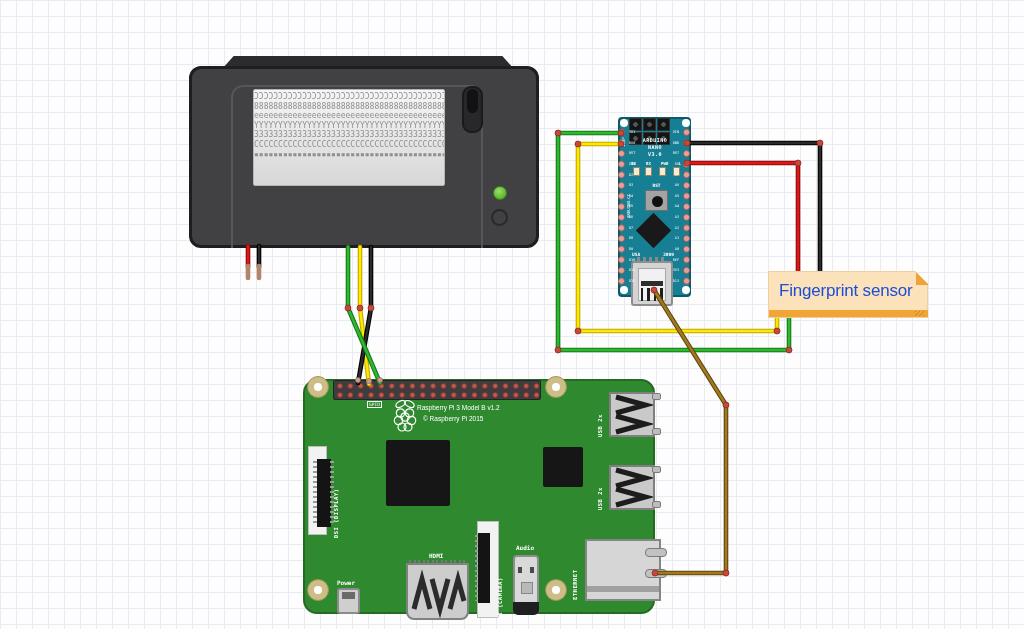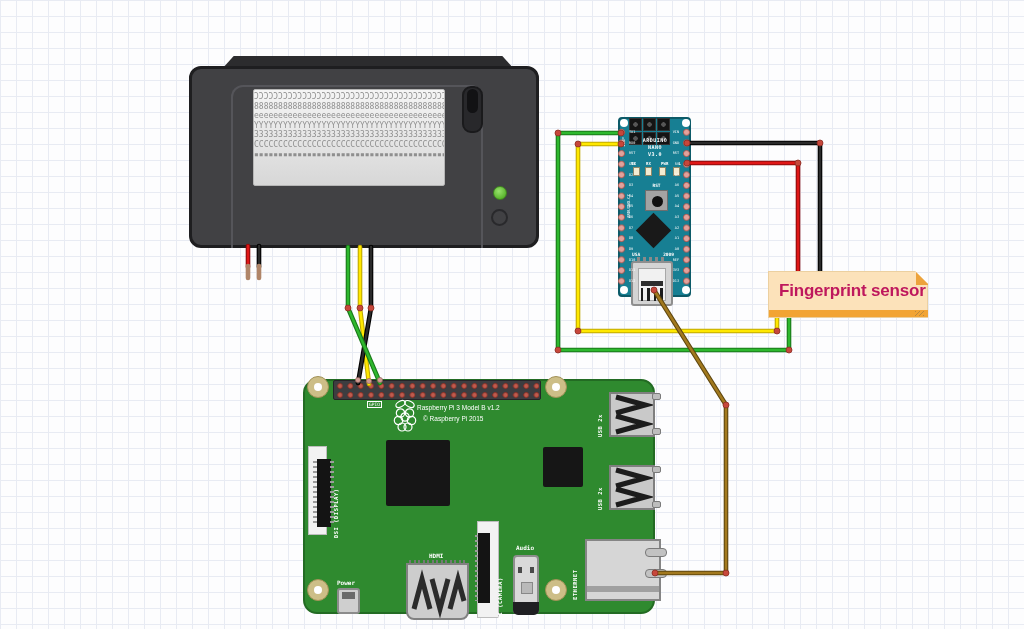--- a/index.html
+++ b/index.html
@@ -122,21 +122,21 @@
   #pi-power-slot { left:3px; top:2px; width:13px; height:7px; background:#6a6a6a; }
 
   
   #note { left:768px; top:271px; width:160px; height:47px; background:#fce2ba;
     border:1px solid #ecd0a0;
     clip-path:polygon(0 0, calc(100% - 13px) 0, 100% 13px, 100% 100%, 0 100%);
     font-family:"Liberation Sans",sans-serif; }
   #note-fold { left:147px; top:0; width:13px; height:13px;
     background:linear-gradient(225deg, transparent 46%, #eda33c 48%); }
   #note-strip { left:0; bottom:0; width:160px; height:7px; background:#f2a434; }
-  #note-label { left:10px; top:9px; font-size:17px; font-weight:700; color:#be185d; letter-spacing:-.2px; }
+  #note-label { left:10px; top:9px; font-size:17px; font-weight:400; color:#1d4ed8; letter-spacing:-.2px; }
   #note-handle { right:3px; bottom:1px; width:9px; height:5px;
     background:repeating-linear-gradient(135deg,#b9893f 0 1px, transparent 1px 3px); }
 
   #wires { position:absolute; left:0; top:0; width:1024px; height:629px; }
   #wires polyline { fill:none; stroke-linecap:round; stroke-linejoin:round; }
   .wo { stroke-width:4.6px; } .wi { stroke-width:2.4px; }
   .dot { fill:#c7473b; stroke:#8c2b22; stroke-width:.8px; }
   .piend { fill:#cf9a93; stroke:#8f5c55; stroke-width:.6px; }
 </style>
 </head>

